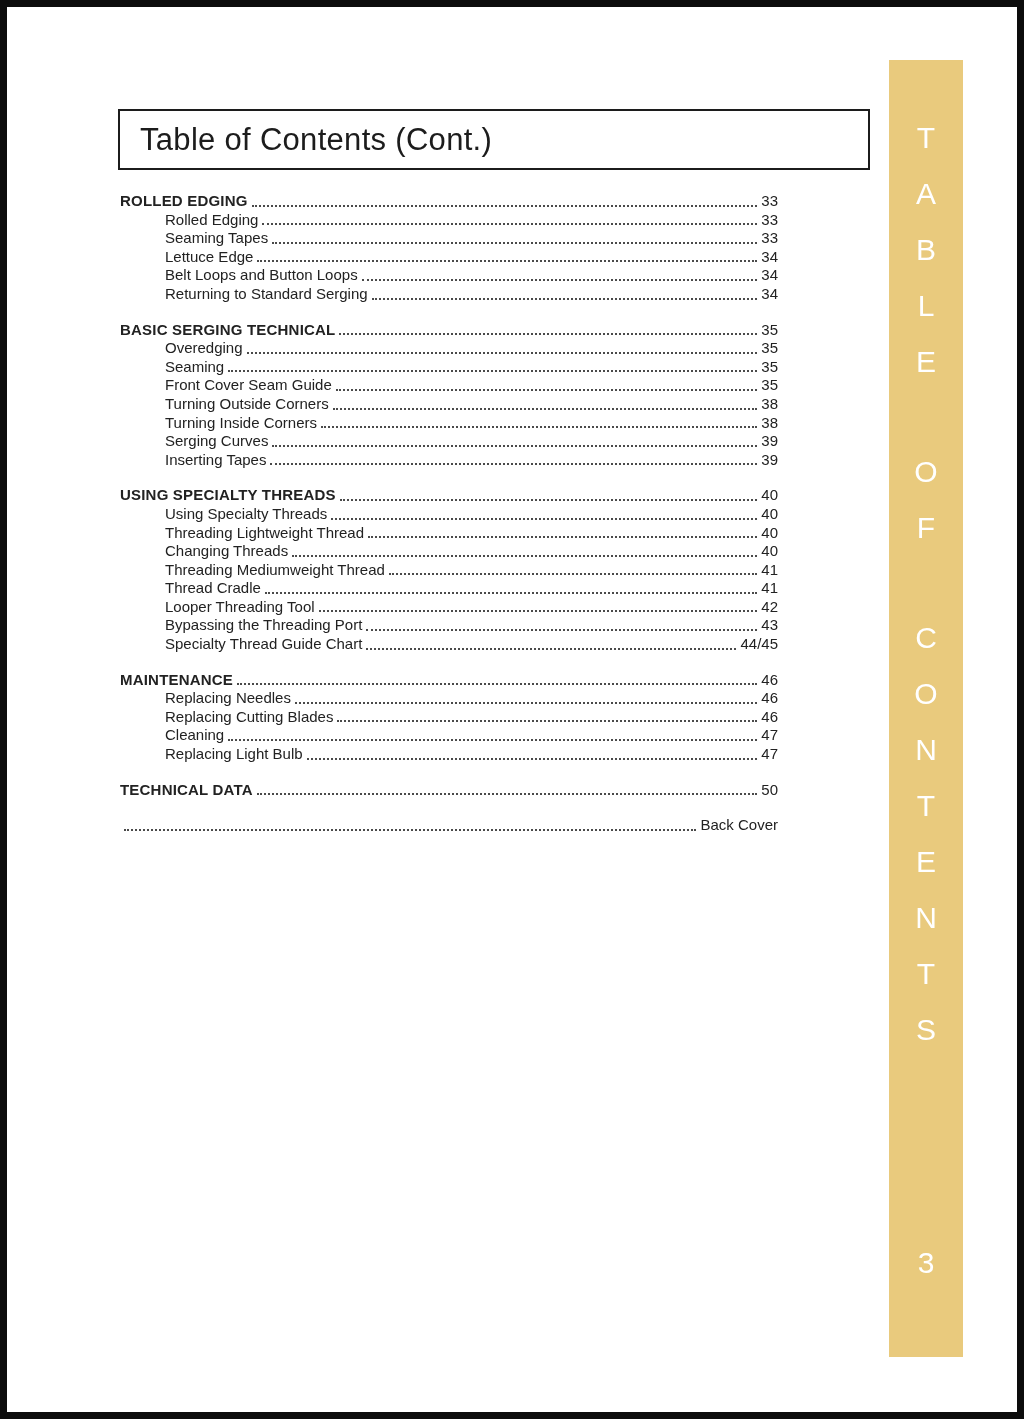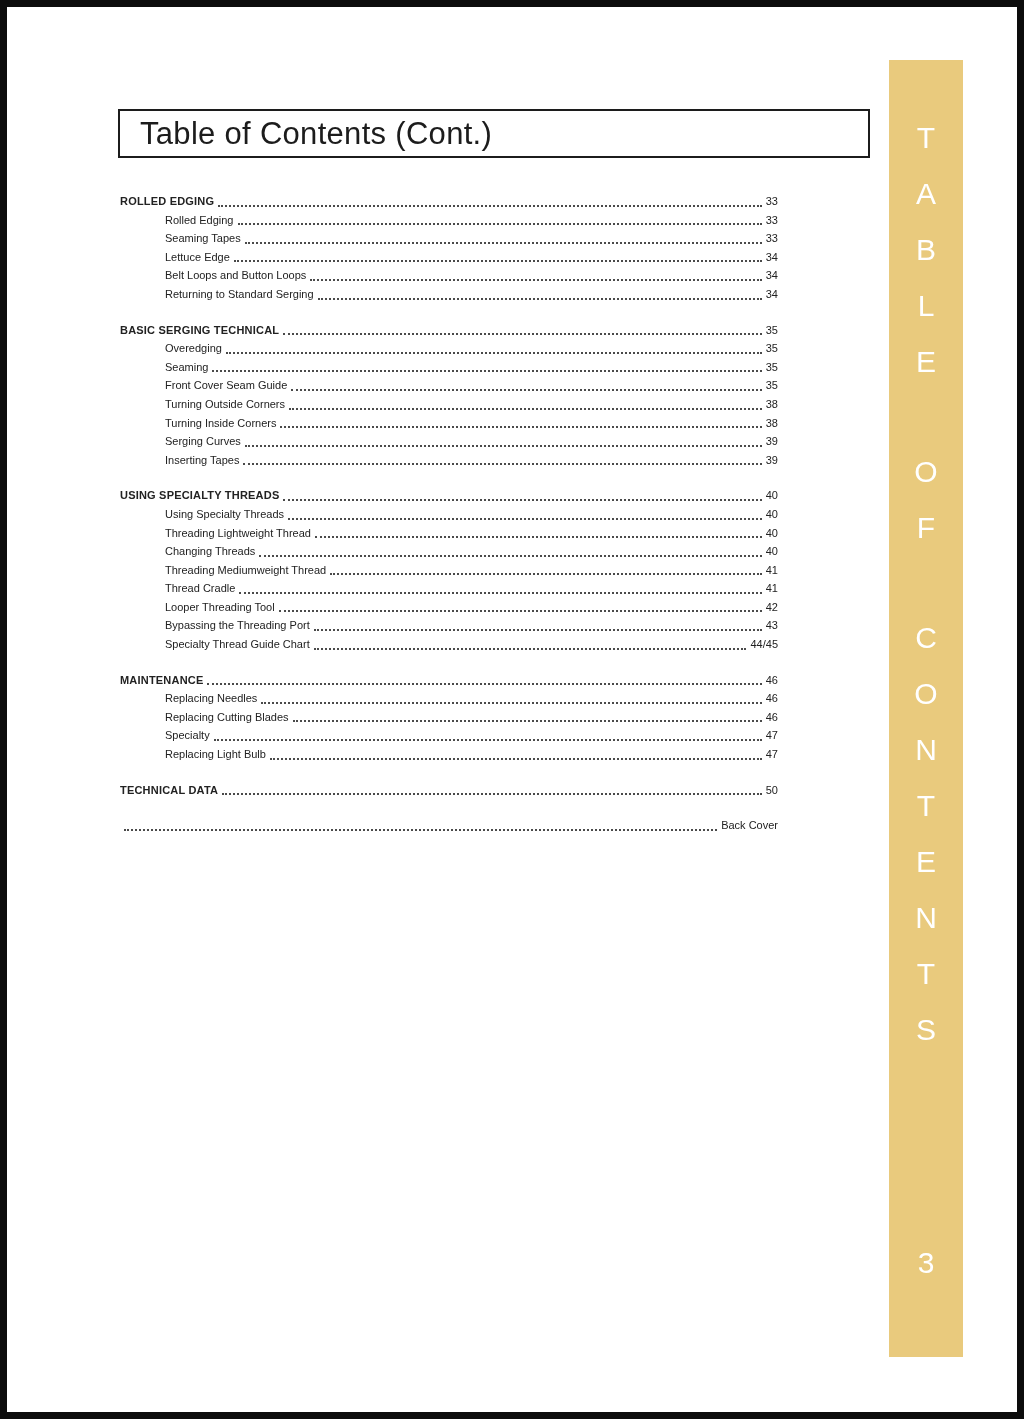--- a/index.html
+++ b/index.html
@@ -20,21 +20,21 @@
     inset: 0;
     border: 7px solid #0c0c0c;
     box-sizing: border-box;
     pointer-events: none;
   }
   .title-box {
     position: absolute;
     left: 118px;
     top: 109px;
     width: 752px;
-    height: 49px;
+    height: 61px;
     border: 2px solid #1c1c1c;
     box-sizing: border-box;
     display: flex;
     align-items: center;
     padding-left: 20px;
     background: #ffffff;
   }
   .title-box .title-text {
     font-size: 31px;
     letter-spacing: 0.3px;
@@ -45,21 +45,21 @@
     left: 120px;
     top: 192px;
     width: 658px;
   }
   .toc-section {
     margin-bottom: 17px;
   }
   .toc-row {
     display: flex;
     align-items: stretch;
-    font-size: 11px;
+    font-size: 15px;
     line-height: 18.6px;
     color: #222222;
   }
   .section-row .toc-label {
     font-weight: bold;
     letter-spacing: 0.2px;
   }
   .entry-row {
     padding-left: 45px;
   }
@@ -256,21 +256,21 @@
         <span class="toc-label">Replacing Needles</span>
         <span class="dots"></span>
         <span class="toc-page">46</span>
       </div>
       <div class="toc-row entry-row">
         <span class="toc-label">Replacing Cutting Blades</span>
         <span class="dots"></span>
         <span class="toc-page">46</span>
       </div>
       <div class="toc-row entry-row">
-        <span class="toc-label">Specialty</span>
+        <span class="toc-label">Cleaning</span>
         <span class="dots"></span>
         <span class="toc-page">47</span>
       </div>
       <div class="toc-row entry-row">
         <span class="toc-label">Replacing Light Bulb</span>
         <span class="dots"></span>
         <span class="toc-page">47</span>
       </div>
     </div>
     <div class="toc-section">

